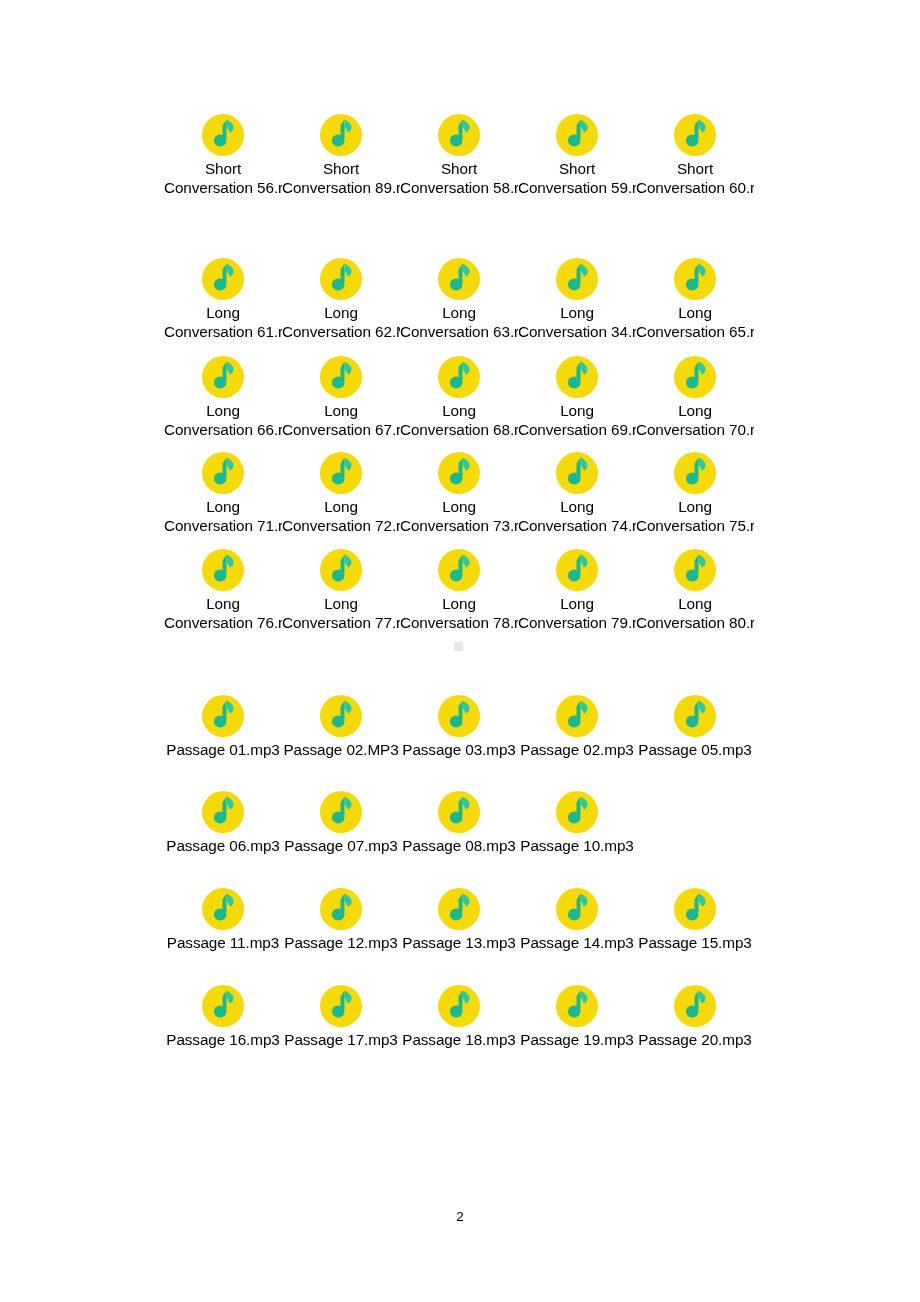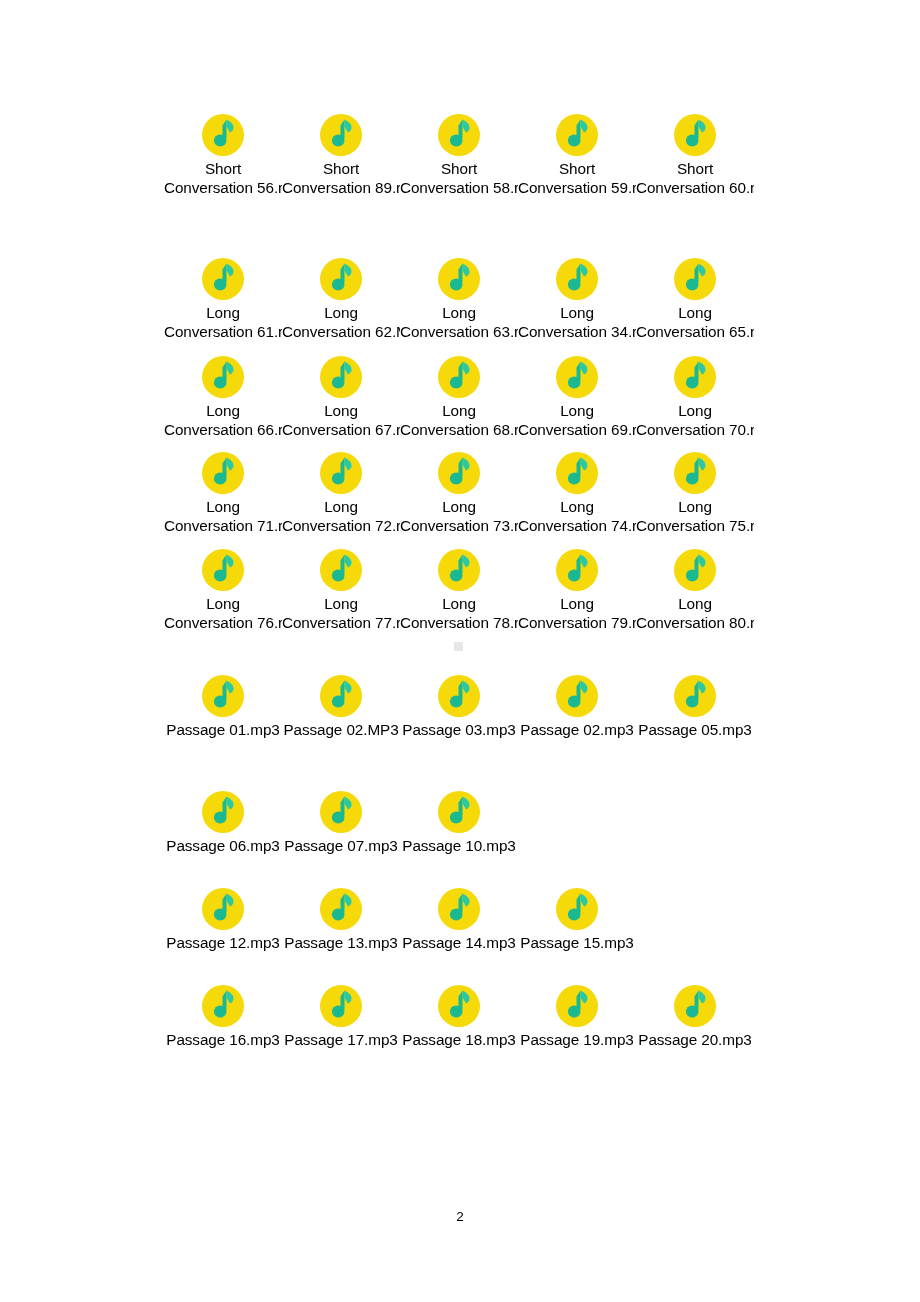--- a/index.html
+++ b/index.html
@@ -470,21 +470,21 @@
       </span>
       <span class="label-two">
         <span class="l1">Long</span>
         <span class="l2">Conversation 80.r</span>
       </span>
     </div>
   </div>
 
   <div class="section-marker" style="left:454px; top:642px"></div>
 
-  <div class="grid-row" style="top:674px">
+  <div class="grid-row" style="top:694px">
     <div class="file-cell">
       <span class="icon-wrap">
         <svg width="44" height="44" viewBox="0 0 44 44" xmlns="http://www.w3.org/2000/svg">
           <circle cx="22" cy="22" r="21" fill="#F5D908"></circle>
           <path d="M25.5 6.5 L25.5 25.5 L21.5 25.5 L21.5 12.5 Z" fill="#1BB992"></path>
           <path d="M25.5 6.5 C30 9 32.5 11 32.5 14.5 C32.5 17 31 18.5 29 19.5 L25.5 13.5 Z" fill="#2AC9A4"></path>
           <ellipse cx="19.2" cy="27.6" rx="6.3" ry="6" fill="#1BB992"></ellipse>
         </svg>
       </span>
       <span class="label-one">Passage 01.mp3</span>
@@ -560,34 +560,56 @@
     </div>
     <div class="file-cell">
       <span class="icon-wrap">
         <svg width="44" height="44" viewBox="0 0 44 44" xmlns="http://www.w3.org/2000/svg">
           <circle cx="22" cy="22" r="21" fill="#F5D908"></circle>
           <path d="M25.5 6.5 L25.5 25.5 L21.5 25.5 L21.5 12.5 Z" fill="#1BB992"></path>
           <path d="M25.5 6.5 C30 9 32.5 11 32.5 14.5 C32.5 17 31 18.5 29 19.5 L25.5 13.5 Z" fill="#2AC9A4"></path>
           <ellipse cx="19.2" cy="27.6" rx="6.3" ry="6" fill="#1BB992"></ellipse>
         </svg>
       </span>
+      <span class="label-one">Passage 08.mp3</span>
+    </div>
+    <div class="file-cell">
+      <span class="icon-wrap">
+        <svg width="44" height="44" viewBox="0 0 44 44" xmlns="http://www.w3.org/2000/svg">
+          <circle cx="22" cy="22" r="21" fill="#F5D908"></circle>
+          <path d="M25.5 6.5 L25.5 25.5 L21.5 25.5 L21.5 12.5 Z" fill="#1BB992"></path>
+          <path d="M25.5 6.5 C30 9 32.5 11 32.5 14.5 C32.5 17 31 18.5 29 19.5 L25.5 13.5 Z" fill="#2AC9A4"></path>
+          <ellipse cx="19.2" cy="27.6" rx="6.3" ry="6" fill="#1BB992"></ellipse>
+        </svg>
+      </span>
       <span class="label-one">Passage 10.mp3</span>
     </div>
   </div>
 
   <div class="grid-row" style="top:887px">
     <div class="file-cell">
       <span class="icon-wrap">
         <svg width="44" height="44" viewBox="0 0 44 44" xmlns="http://www.w3.org/2000/svg">
           <circle cx="22" cy="22" r="21" fill="#F5D908"></circle>
           <path d="M25.5 6.5 L25.5 25.5 L21.5 25.5 L21.5 12.5 Z" fill="#1BB992"></path>
           <path d="M25.5 6.5 C30 9 32.5 11 32.5 14.5 C32.5 17 31 18.5 29 19.5 L25.5 13.5 Z" fill="#2AC9A4"></path>
           <ellipse cx="19.2" cy="27.6" rx="6.3" ry="6" fill="#1BB992"></ellipse>
         </svg>
       </span>
+      <span class="label-one">Passage 11.mp3</span>
+    </div>
+    <div class="file-cell">
+      <span class="icon-wrap">
+        <svg width="44" height="44" viewBox="0 0 44 44" xmlns="http://www.w3.org/2000/svg">
+          <circle cx="22" cy="22" r="21" fill="#F5D908"></circle>
+          <path d="M25.5 6.5 L25.5 25.5 L21.5 25.5 L21.5 12.5 Z" fill="#1BB992"></path>
+          <path d="M25.5 6.5 C30 9 32.5 11 32.5 14.5 C32.5 17 31 18.5 29 19.5 L25.5 13.5 Z" fill="#2AC9A4"></path>
+          <ellipse cx="19.2" cy="27.6" rx="6.3" ry="6" fill="#1BB992"></ellipse>
+        </svg>
+      </span>
       <span class="label-one">Passage 12.mp3</span>
     </div>
     <div class="file-cell">
       <span class="icon-wrap">
         <svg width="44" height="44" viewBox="0 0 44 44" xmlns="http://www.w3.org/2000/svg">
           <circle cx="22" cy="22" r="21" fill="#F5D908"></circle>
           <path d="M25.5 6.5 L25.5 25.5 L21.5 25.5 L21.5 12.5 Z" fill="#1BB992"></path>
           <path d="M25.5 6.5 C30 9 32.5 11 32.5 14.5 C32.5 17 31 18.5 29 19.5 L25.5 13.5 Z" fill="#2AC9A4"></path>
           <ellipse cx="19.2" cy="27.6" rx="6.3" ry="6" fill="#1BB992"></ellipse>
         </svg>

